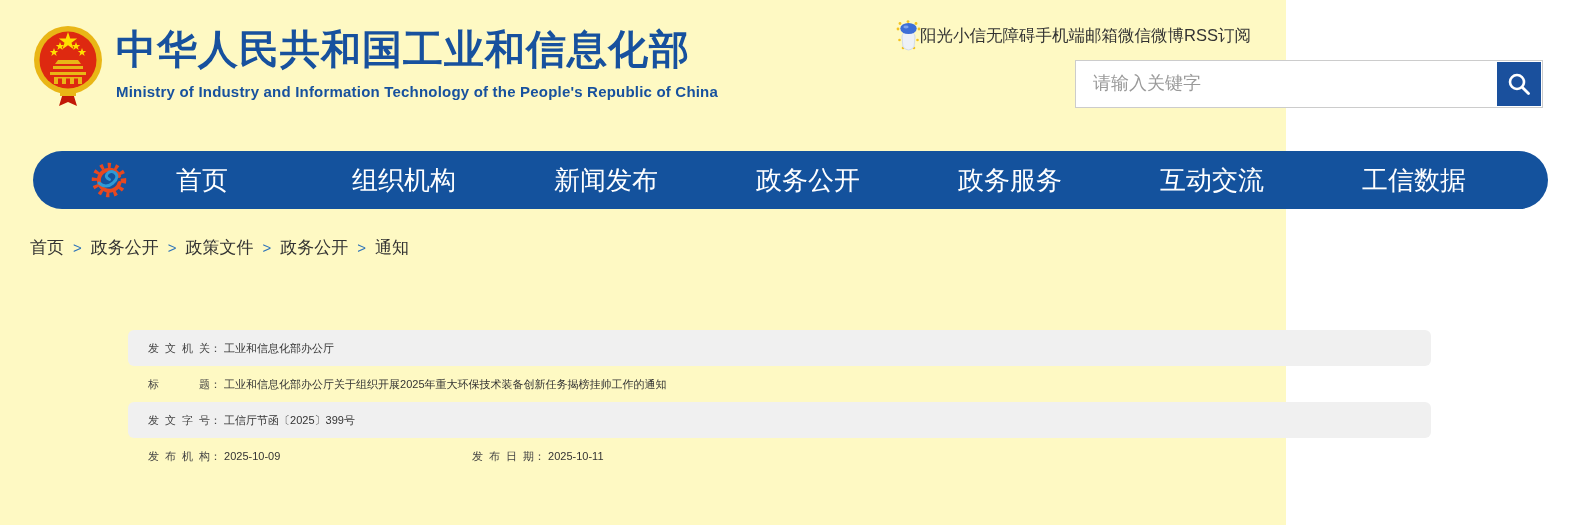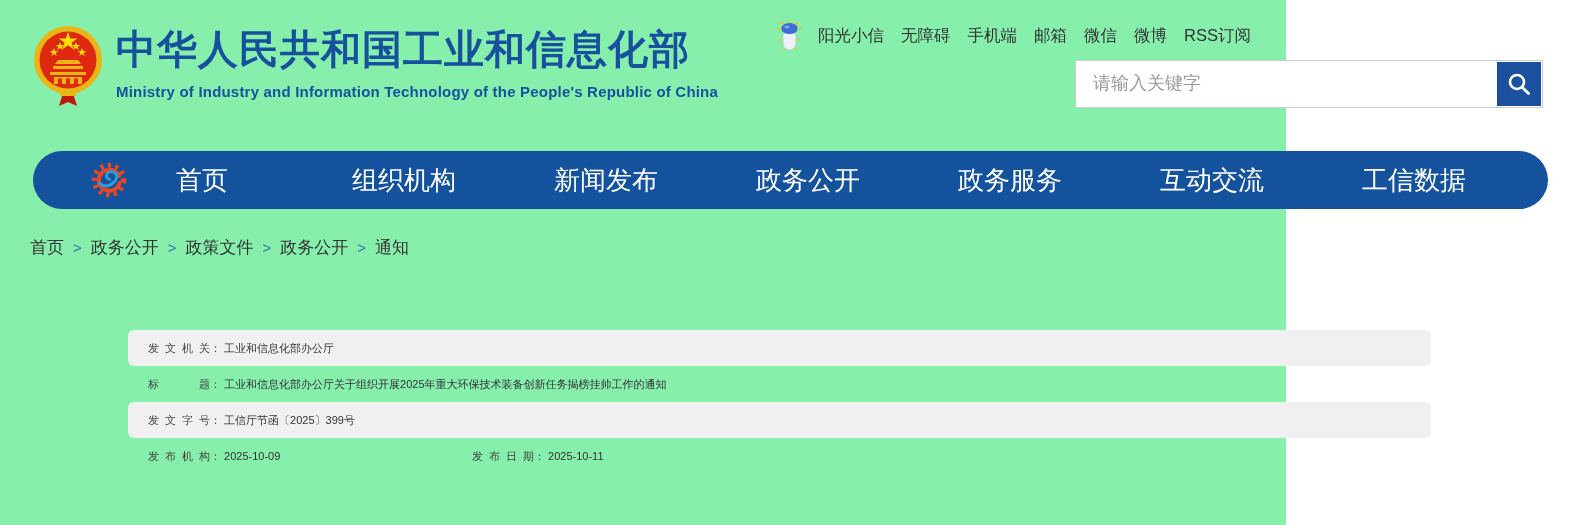--- a/index.html
+++ b/index.html
@@ -1,26 +1,26 @@
 <!DOCTYPE html>
 <html><head>
 <meta charset="utf-8">
 <style>
   * { margin:0; padding:0; box-sizing:border-box; }
   html,body { width:1575px; height:525px; background:#ffffff; overflow:hidden;
               font-family:"Liberation Sans","DejaVu Sans",sans-serif; }
-  .page { position:relative; width:1286px; height:525px; background:#86efac; }
+  .page { position:relative; width:1286px; height:525px; background:#fef9c3; }
 
   
   .emblem { position:absolute; left:33px; top:14px; width:70px; height:98px; }
   .brand  { position:absolute; left:116px; top:26px; }
   .brand .cn { font-size:40px; font-weight:bold; color:#17519E; letter-spacing:1px; line-height:1.15; }
   .brand .en { font-size:15px; font-weight:bold; color:#17519E; margin-top:11px; letter-spacing:0.2px; }
 
-  .quick-links { position:absolute; top:20px; right:35px; display:flex; align-items:center; gap:17px; }
+  .quick-links { position:absolute; top:20px; right:35px; display:flex; align-items:center; }
   .quick-links a { font-size:16.5px; color:#333; text-decoration:none; white-space:nowrap; }
   .robot-icon { width:27px; height:31px; display:block; margin-right:-2px; }
 
   .search-wrap { position:absolute; top:60px; left:1075px; width:468px; height:48px; }
   .search-wrap input { width:100%; height:100%; border:1px solid #ccc; background:#fff;
                        font-size:18px; padding:0 56px 0 17px; color:#333; outline:none;
                        font-family:Liberation Mono, monospace; }
   .search-wrap input::placeholder { color:#9a9a9a; }
   .search-btn { position:absolute; top:2px; right:2px; width:44px; height:44px; border:none;
                 background:#1A509D; cursor:pointer; display:flex; align-items:center; justify-content:center; }

